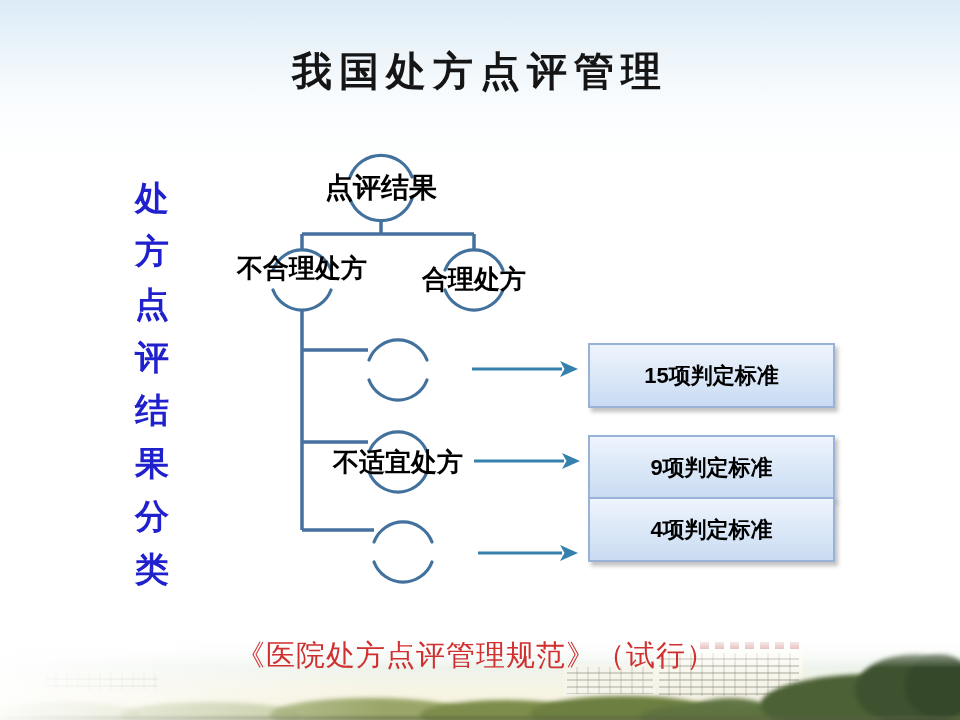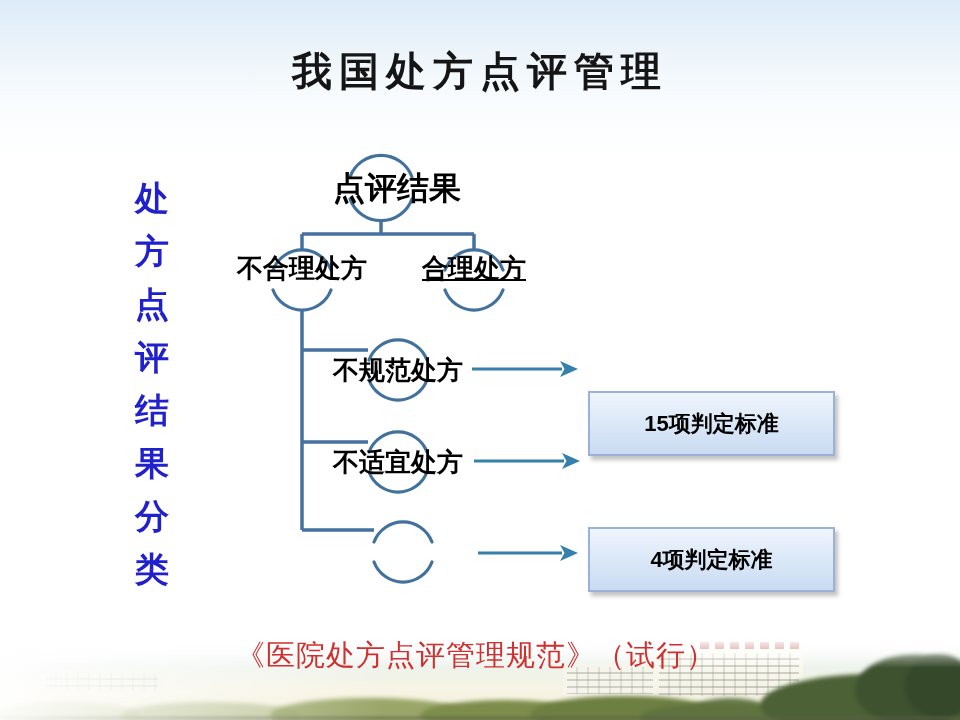--- a/index.html
+++ b/index.html
@@ -22,35 +22,35 @@
   .vlabel span{
     display:block;font-family:"Liberation Serif","DejaVu Serif",serif;
     font-size:34px;font-weight:bold;color:#2020CC;line-height:53px;
   }
   
   svg.wires{position:absolute;left:0;top:0;width:960px;height:720px;}
   .node{
     position:absolute;font-weight:bold;font-size:26px;color:#000;
     text-align:center;line-height:32px;white-space:nowrap;
   }
-  .node.root{left:315px;top:172px;width:164px;font-size:32px;}
+  .node.root{left:299px;top:172px;width:164px;font-size:28px;}
   .node.invalid{left:227px;top:252px;width:150px;}
-  .node.valid{left:414px;top:252px;width:120px;text-decoration:underline;}
+  .node.valid{left:414px;top:263px;width:120px;}
   .node.sub0{left:323px;top:354px;width:150px;}
   .node.sub1{left:323px;top:446px;width:150px;}
   .node.sub2{left:343px;top:537px;width:130px;}
   .stdbox{
     position:absolute;left:588px;width:243px;height:61px;
     display:flex;align-items:center;justify-content:center;
     font-size:22px;font-weight:bold;color:#000;
     background:linear-gradient(180deg,#eff5fd 0%,#dde9f8 45%,#c9dbf2 100%);
     border:2px solid #9ab2d8;
     box-shadow:3px 4px 4px rgba(120,120,120,.45);
   }
-  .stdbox.b0{top:343px;margin-top:48px;} .stdbox.b1{top:435px;} .stdbox.b2{top:527px;text-align:center;}
+  .stdbox.b0{top:343px;} .stdbox.b1{top:435px;} .stdbox.b2{top:497px;text-align:center;}
   
   .caption{
     position:absolute;left:236px;top:636px;z-index:6;
     font-family:"Liberation Serif","DejaVu Serif",serif;
     font-size:29px;color:#d03030;letter-spacing:1px;white-space:nowrap;
   }
   
   .photo{position:absolute;left:0;bottom:0;width:960px;height:82px;z-index:1;overflow:hidden;}
   .photo .sky{
     position:absolute;inset:0;
@@ -120,24 +120,24 @@
       <path d="M474,461 L564,461"></path>
       <path stroke="none" d="M580,461 L562,453 L566.5,461 L562,469 Z"></path>
       <path d="M478,553 L562,553"></path>
       <path stroke="none" d="M578,553 L560,545 L564.5,553 L560,561 Z"></path>
     </g>
   </svg>
 
   <div class="node root">点评结果</div>
   <div class="node invalid">不合理处方</div>
   <div class="node valid">合理处方</div>
-  <div class="node sub0">不规范处方</div>
   <div class="node sub1">不适宜处方</div>
 
   <div class="stdbox b0">15项判定标准</div>
+  <div class="stdbox b1">9项判定标准</div>
   <div class="stdbox b2">4项判定标准</div>
 
   <div class="caption">《医院处方点评管理规范》（试行）</div>
 
   <div class="photo">
     <div class="sky"></div>
 
     <div class="bld" style="left:42px;top:32px;width:120px;height:22px;background:#f3f2e7;opacity:.55;">
       <div class="win"></div>
     </div>

